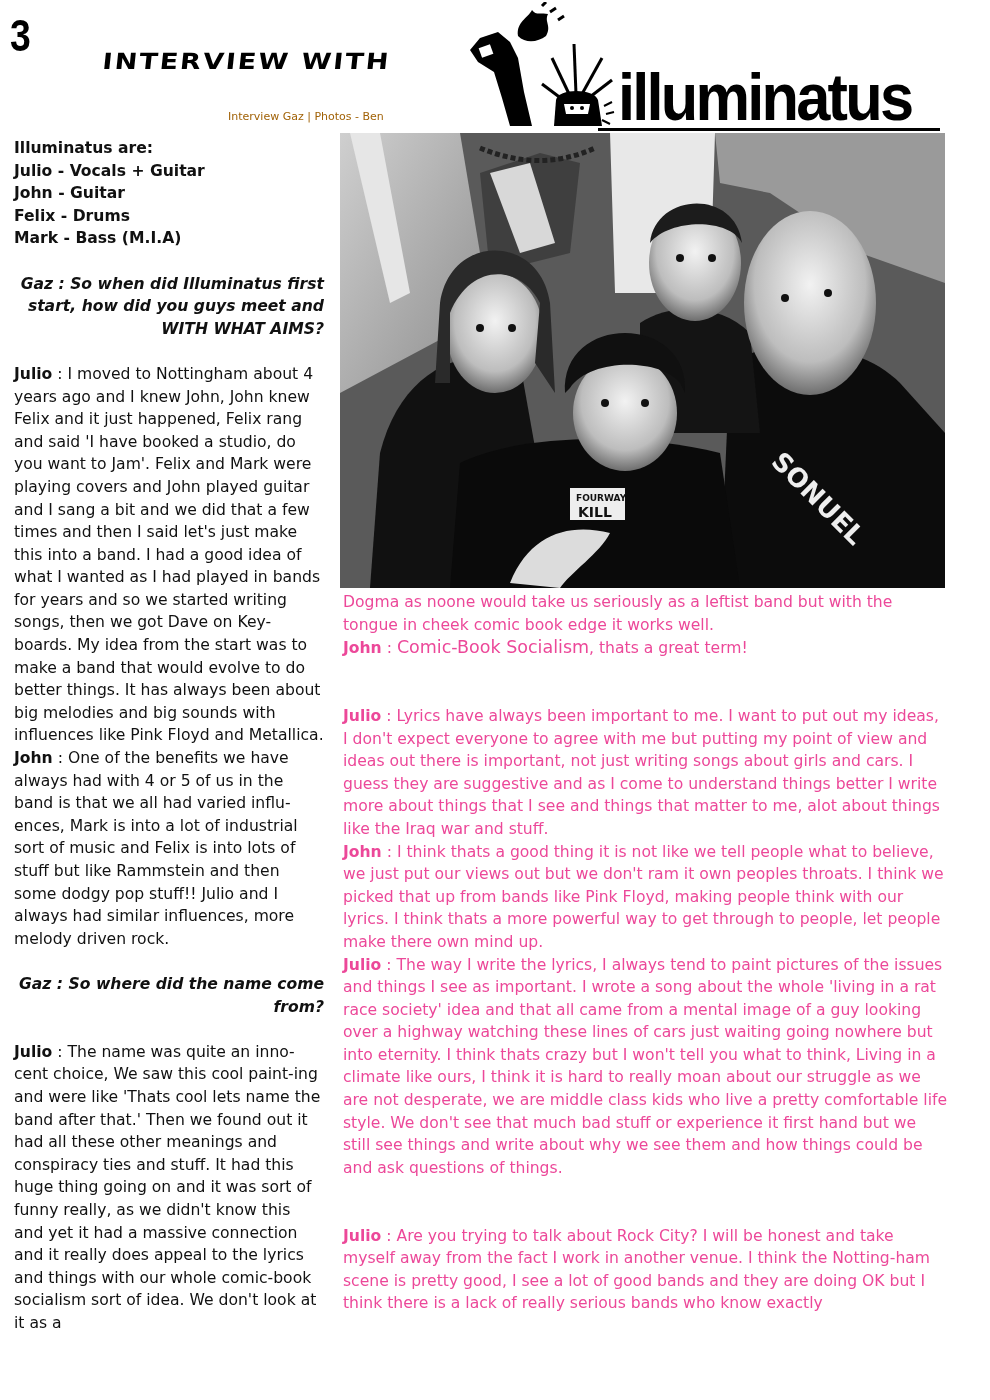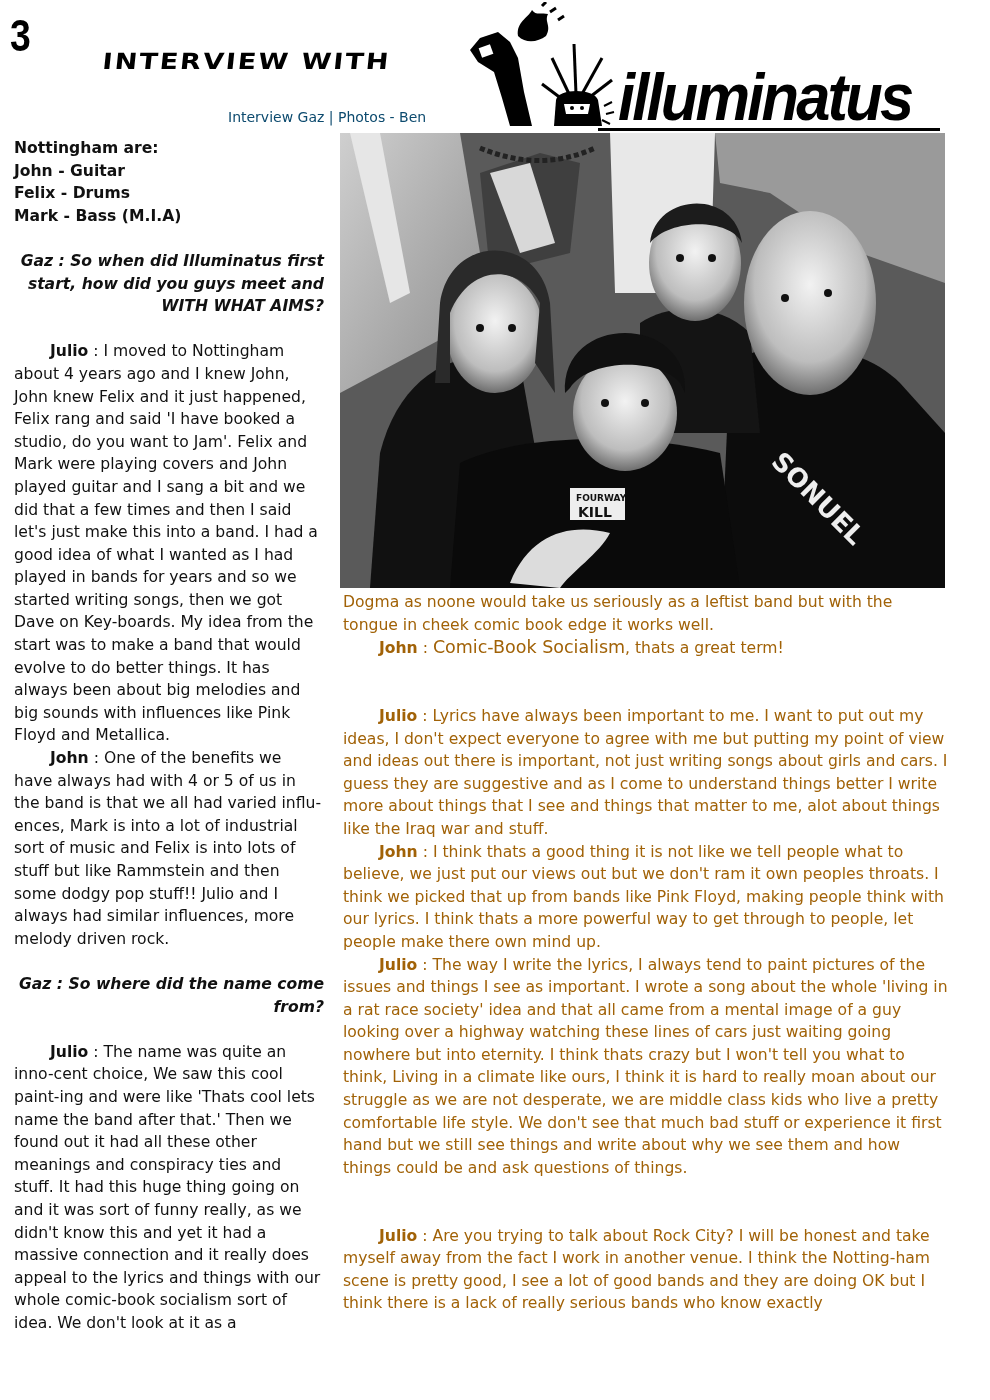--- a/index.html
+++ b/index.html
@@ -8,47 +8,47 @@
 
   .page-number { position: absolute; left: 10px; top: 14px; font-family: "Liberation Sans", sans-serif;
                  font-weight: 900; font-size: 44px; line-height: 44px; color: #000; transform: scaleX(0.85);
                  transform-origin: left top; letter-spacing: -1px; }
 
   .headline { position: absolute; left: 104px; top: 48px; font-family: "DejaVu Sans", sans-serif;
               font-weight: bold; font-size: 27px; line-height: 32px; color: #000; letter-spacing: 2px;
               transform: skewX(-6deg) scaleY(0.82); transform-origin: left top; text-transform: uppercase; }
 
   .credit { position: absolute; left: 228px; top: 107px; font-family: "DejaVu Sans", sans-serif;
-            font-size: 14px; line-height: 20px; color: #0c4a6e; }
+            font-size: 11px; line-height: 20px; color: #a16207; }
 
   
-  .logo { position: absolute; left: 458px; top: 2px; width: 490px; height: 130px; font-style: italic; }
+  .logo { position: absolute; left: 458px; top: 2px; width: 490px; height: 130px; }
   .logo svg { position: absolute; left: 0; top: 0; }
   .logo-word { position: absolute; left: 160px; top: 62px; font-family: "Liberation Sans", sans-serif;
                font-weight: 900; font-size: 66px; line-height: 66px; color: #000; letter-spacing: -3px;
                transform: scaleX(0.93); transform-origin: left top; }
   .logo-rule { position: absolute; left: 140px; top: 126px; width: 342px; height: 3px; background: #000; }
 
   
   .left-col { position: absolute; left: 14px; top: 137px; width: 310px; font-size: 15.6px;
               line-height: 22.6px; color: #111; }
   .left-col p { margin: 0; }
   .gap { height: 22.6px; }
 
   .lineup { font-weight: bold; }
   .question { font-weight: bold; font-style: italic; text-align: right; }
-  .speaker { font-weight: bold; margin-left: 36px; }
+  .speaker { font-weight: bold; }
 
   
   .photo { position: absolute; left: 340px; top: 133px; width: 605px; height: 455px; overflow: hidden;
            background: #14b8a6; }
 
   
   .right-col { position: absolute; left: 343px; top: 591px; width: 605px; font-size: 15.6px;
-               line-height: 22.6px; color: #a16207; }
+               line-height: 22.6px; color: #ec4899; }
   .right-col p { margin: 0; }
   .big { font-size: 17.5px; }
 </style>
 </head>
 <body>
 
 <div class="page-number">3</div>
 <div class="headline">Interview With</div>
 <div class="credit">Interview Gaz | Photos - Ben</div>
 
@@ -127,21 +127,22 @@
 
     <rect x="230" y="355" width="55" height="32" fill="#eee"></rect>
     <text x="236" y="368" font-family="DejaVu Sans, sans-serif" font-weight="bold" font-size="9" fill="#111">FOURWAY</text>
     <text x="238" y="384" font-family="DejaVu Sans, sans-serif" font-weight="bold" font-size="14" fill="#111">KILL</text>
     <path d="M170 450 C190 400 230 390 270 400 C260 420 230 440 220 455 Z" fill="#dcdcdc"></path>
     <text x="430" y="330" font-family="DejaVu Sans, sans-serif" font-weight="bold" font-size="26" fill="#eee" transform="rotate(45 430 330)">SONUEL</text>
   </svg>
 </div>
 
 <div class="left-col">
-  <p class="lineup">Nottingham are:</p>
+  <p class="lineup">Illuminatus are:</p>
+  <p class="lineup">Julio - Vocals + Guitar</p>
   <p class="lineup">John - Guitar</p>
   <p class="lineup">Felix - Drums</p>
   <p class="lineup">Mark - Bass (M.I.A)</p>
   <div class="gap"></div>
   <p class="question">Gaz : So when did Illuminatus first start, how did you guys meet and WITH WHAT AIMS?</p>
   <div class="gap"></div>
   <p><span class="speaker">Julio</span><span> : I moved to Nottingham about 4 years ago and I knew John, John knew Felix and it just happened, Felix rang and said 'I have booked a studio, do you want to Jam'. Felix and Mark were playing covers and John played guitar and I sang a bit and we did that a few times and then I said let's just make this into a band. I had a good idea of what I wanted as I had played in bands for years and so we started writing songs, then we got Dave on Key-boards. My idea from the start was to make a band that would evolve to do better things. It has always been about big melodies and big sounds with influences like Pink Floyd and Metallica.</span></p>
   <p><span class="speaker">John</span><span> : One of the benefits we have always had with 4 or 5 of us in the band is that we all had varied influ-ences, Mark is into a lot of industrial sort of music and Felix is into lots of stuff but like Rammstein and then some dodgy pop stuff!! Julio and I always had similar influences, more melody driven rock.</span></p>
   <div class="gap"></div>
   <p class="question">Gaz : So where did the name come from?</p>

